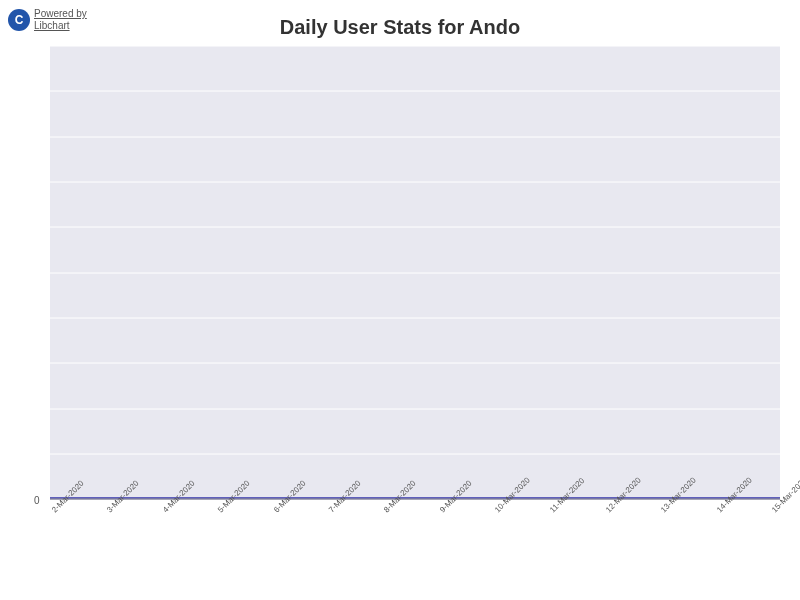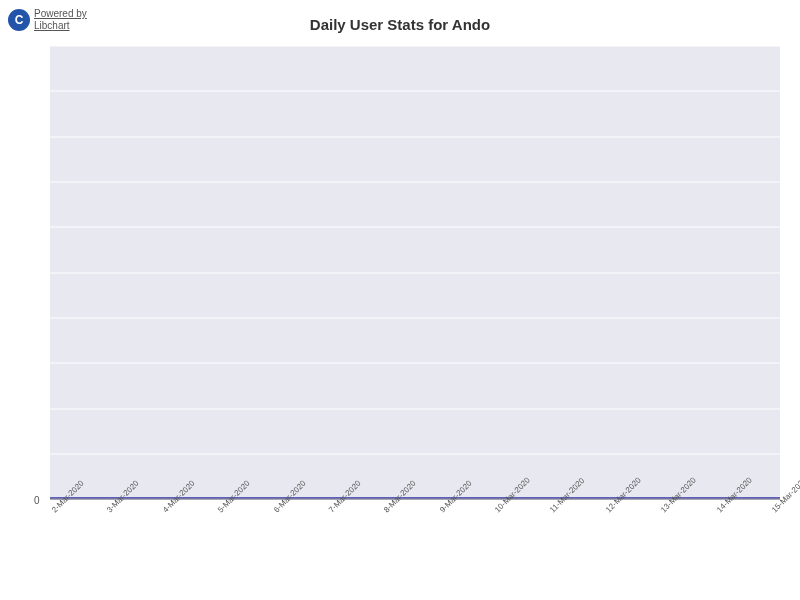--- a/index.html
+++ b/index.html
@@ -40,21 +40,21 @@
       text-decoration: underline;
     }
 
     
     .chart-title {
       position: absolute;
       top: 16px;
       left: 0;
       right: 0;
       text-align: center;
-      font-size: 15px;
+      font-size: 20px;
       font-weight: bold;
       color: #333;
     }
 
     
     .chart-wrapper {
       position: absolute;
       top: 46px;
       left: 50px;
       right: 20px;

